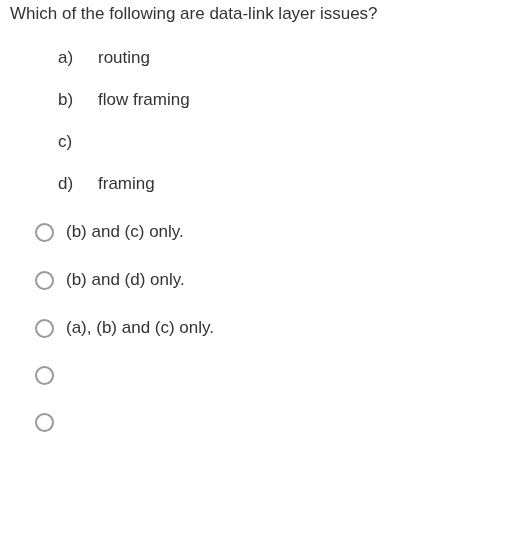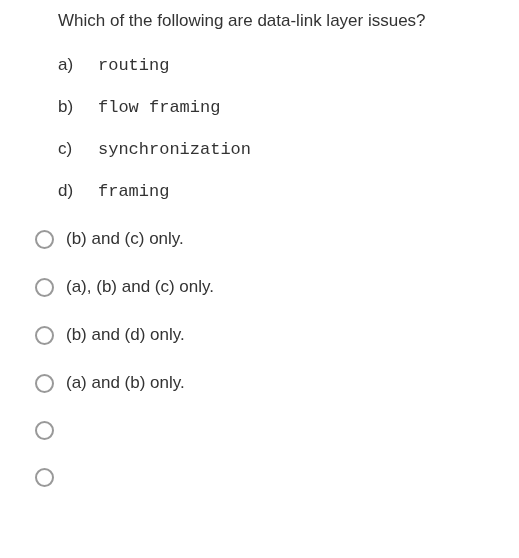--- a/index.html
+++ b/index.html
@@ -12,43 +12,41 @@
       background: #ffffff;
       width: 519px;
       height: 558px;
       padding: 0;
       color: #333333;
     }
     .question-text {
       font-size: 17px;
       color: #333333;
       padding-left: 10px;
-      padding-top: 11px;
+      padding-top: 4px;
       margin-bottom: 24px;
       font-weight: 400;
-      margin-left: 48px;
     }
     .option-list {
       padding-left: 58px;
       margin-bottom: 28px;
     }
     .option-item {
       display: flex;
       align-items: baseline;
       margin-bottom: 22px;
       font-size: 17px;
       color: #333333;
     }
     .option-marker {
       min-width: 40px;
       font-weight: 400;
     }
     .option-label {
       font-weight: 400;
-      font-family: Liberation Mono, monospace;
     }
     .answer-list {
       padding-left: 35px;
     }
     .answer-item {
       display: flex;
       align-items: center;
       margin-bottom: 28px;
       font-size: 17px;
       color: #333333;
@@ -75,44 +73,39 @@
   <div class="option-item">
     <span class="option-marker">a)</span>
     <span class="option-label">routing</span>
   </div>
   <div class="option-item">
     <span class="option-marker">b)</span>
     <span class="option-label">flow framing</span>
   </div>
   <div class="option-item">
     <span class="option-marker">c)</span>
-    <span class="option-label">synchronization</span>
   </div>
   <div class="option-item">
     <span class="option-marker">d)</span>
     <span class="option-label">framing</span>
   </div>
 </div>
 
 <div class="answer-list">
   <div class="answer-item">
     <span class="radio"></span>
     <span class="answer-label">(b) and (c) only.</span>
   </div>
   <div class="answer-item">
     <span class="radio"></span>
-    <span class="answer-label">(a), (b) and (c) only.</span>
-  </div>
-  <div class="answer-item">
-    <span class="radio"></span>
     <span class="answer-label">(b) and (d) only.</span>
   </div>
   <div class="answer-item">
     <span class="radio"></span>
-    <span class="answer-label">(a) and (b) only.</span>
+    <span class="answer-label">(a), (b) and (c) only.</span>
   </div>
   <div class="answer-item">
     <span class="radio"></span>
   </div>
   <div class="answer-item">
     <span class="radio"></span>
   </div>
 </div>
 
 </body></html>

